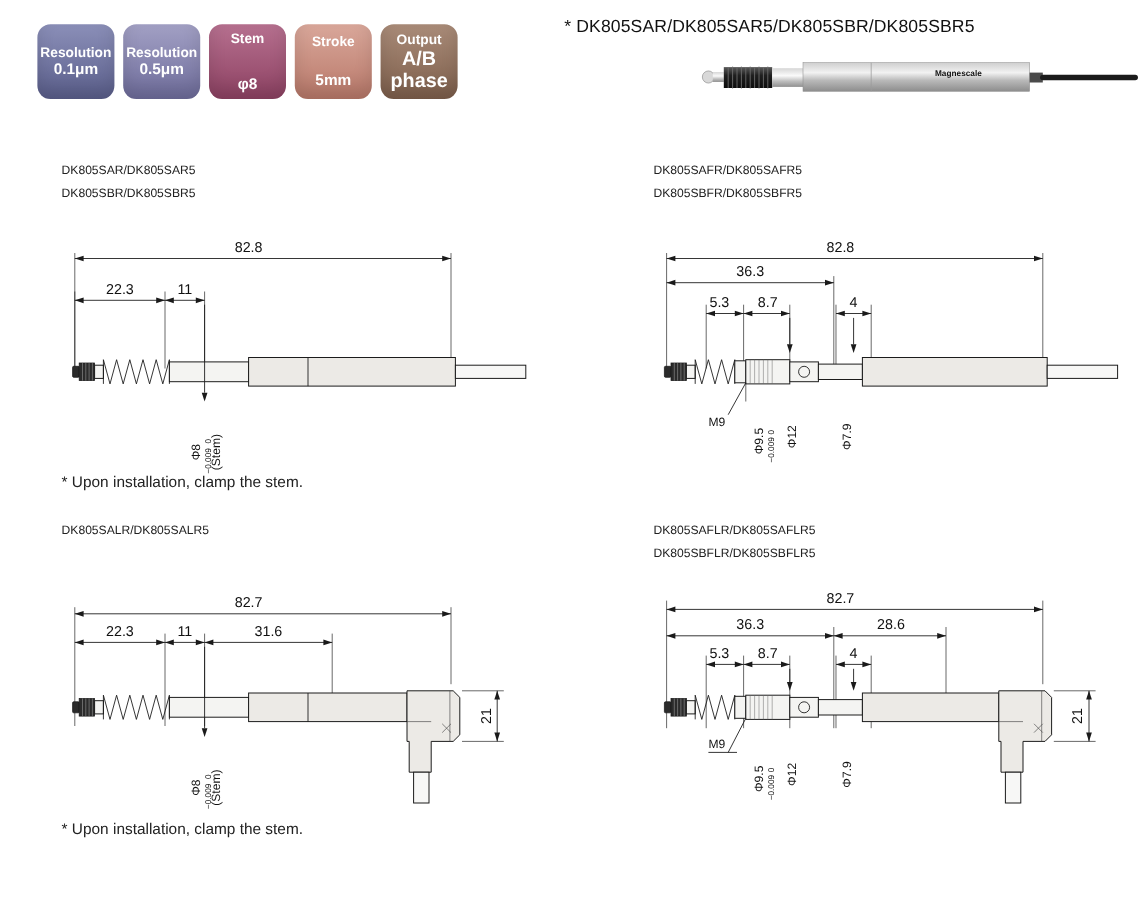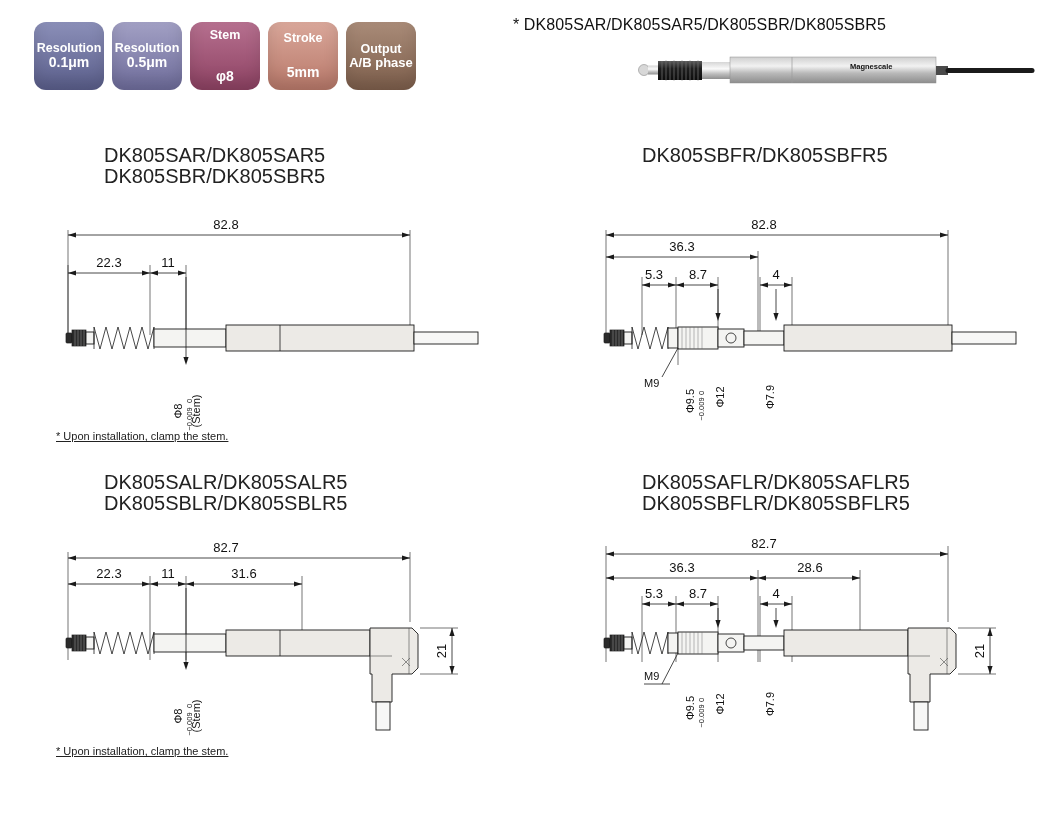--- a/index.html
+++ b/index.html
@@ -16,47 +16,47 @@
   
   .badges { position: absolute; left: 34px; top: 22px; display: flex; gap: 8px; }
   .badge {
     width: 70px; height: 68px; border-radius: 12px;
     display: flex; flex-direction: column; justify-content: center;
     color: #ffffff; text-align: center; line-height: 1.12;
     box-shadow: inset 0 -10px 16px rgba(0,0,0,0.12);
   }
   .badge .l1 { font-size: 12.5px; font-weight: bold; }
   .badge .l2 { font-size: 14px; font-weight: bold; }
-  .badge .l2.small { font-size: 13px; }
+  .badge .l2.small { font-size: 18px; }
 
   
   .top-note {
     position: absolute; left: 513px; top: 16px;
     font-size: 16px; color: #111; letter-spacing: 0.1px;
   }
   .photo { position: absolute; left: 632px; top: 44px; width: 400px; height: 52px; font-weight: bold; }
 
   
-  .sec-title { position: absolute; font-size: 20px; color: #222; line-height: 21px; white-space: nowrap; margin-left: 48px; }
+  .sec-title { position: absolute; font-size: 11px; color: #222; line-height: 21px; white-space: nowrap; }
 
   
   .drawing { position: absolute; text-decoration: underline; }
   svg { display: block; overflow: visible; }
   .dim-text { font-family: "Liberation Sans", sans-serif; font-size: 13px; fill: #111; }
   .dim-small { font-family: "Liberation Sans", sans-serif; font-size: 11px; fill: #111; }
   .dim-tiny { font-family: "Liberation Sans", sans-serif; font-size: 7.5px; fill: #111; }
   .ln { stroke: #1a1a1a; stroke-width: 0.8; fill: none; }
   .ln-thin { stroke: #4a4a4a; stroke-width: 0.6; fill: none; }
   .ext { stroke: #1a1a1a; stroke-width: 0.6; fill: none; }
   .body-fill { fill: #f4f4f2; stroke: #1a1a1a; stroke-width: 0.9; }
   .body-fill2 { fill: #eceae6; stroke: #1a1a1a; stroke-width: 0.9; }
   .dark { fill: #2b2b2b; stroke: #1a1a1a; stroke-width: 0.7; }
   .cable { fill: #f7f7f6; stroke: #1a1a1a; stroke-width: 0.9; }
 
-  .footnote { position: absolute; font-size: 11px; color: #222; text-decoration: underline; }
+  .footnote { position: absolute; font-size: 14px; color: #222; }
 </style>
 </head>
 <body>
 
 <div class="page">
 
   <div class="badges">
     <div class="badge" style="background:linear-gradient(#8b8fb8,#5b5f8c);">
       <span class="l1">Resolution</span>
       <span class="l2">0.1μm</span>
@@ -189,20 +189,21 @@
       <text class="dim-small" x="142" y="206" text-anchor="middle" transform="rotate(-90 142 206)">Φ8</text>
       <text class="dim-tiny" x="152" y="196" text-anchor="middle" transform="rotate(-90 152 196)">0</text>
       <text class="dim-tiny" x="152" y="214" text-anchor="middle" transform="rotate(-90 152 214)">−0.009</text>
       <text class="dim-small" x="160" y="206" text-anchor="middle" transform="rotate(-90 160 206)">(Stem)</text>
     </svg>
   </div>
 
   <div class="footnote" style="left:56px; top:430px;">* Upon installation, clamp the stem.</div>
 
   <div class="sec-title" style="left:594px; top:145px;">
+    <div>DK805SAFR/DK805SAFR5</div>
     <div>DK805SBFR/DK805SBFR5</div>
   </div>
 
   <div class="drawing" style="left:578px; top:205px;">
     <svg width="450" height="240" viewBox="0 0 450 240">
 
       <line class="ext" x1="28" y1="25" x2="28" y2="130"></line>
       <line class="ext" x1="370" y1="25" x2="370" y2="120"></line>
       <line class="ln" x1="28" y1="30" x2="370" y2="30"></line>
       <path d="M28 30 l8 -2.6 l0 5.2 z" fill="#1a1a1a"></path>
@@ -280,21 +281,20 @@
       <text class="dim-tiny" x="126" y="188" text-anchor="middle" transform="rotate(-90 126 188)">0</text>
       <text class="dim-tiny" x="126" y="204" text-anchor="middle" transform="rotate(-90 126 204)">−0.009</text>
 
       <text class="dim-small" x="146" y="192" text-anchor="middle" transform="rotate(-90 146 192)">Φ12</text>
       <text class="dim-small" x="196" y="192" text-anchor="middle" transform="rotate(-90 196 192)">Φ7.9</text>
     </svg>
   </div>
 
   <div class="sec-title" style="left:56px; top:472px;">
     <div>DK805SALR/DK805SALR5</div>
-    <div>DK805SBLR/DK805SBLR5</div>
   </div>
 
   <div class="drawing" style="left:40px; top:532px;">
     <svg width="450" height="250" viewBox="0 0 450 250">
 
       <line class="ext" x1="28" y1="20" x2="28" y2="128"></line>
       <line class="ext" x1="370" y1="20" x2="370" y2="90"></line>
       <line class="ln" x1="28" y1="26" x2="370" y2="26"></line>
       <path d="M28 26 l8 -2.6 l0 5.2 z" fill="#1a1a1a"></path>
       <path d="M370 26 l-8 -2.6 l0 5.2 z" fill="#1a1a1a"></path>

